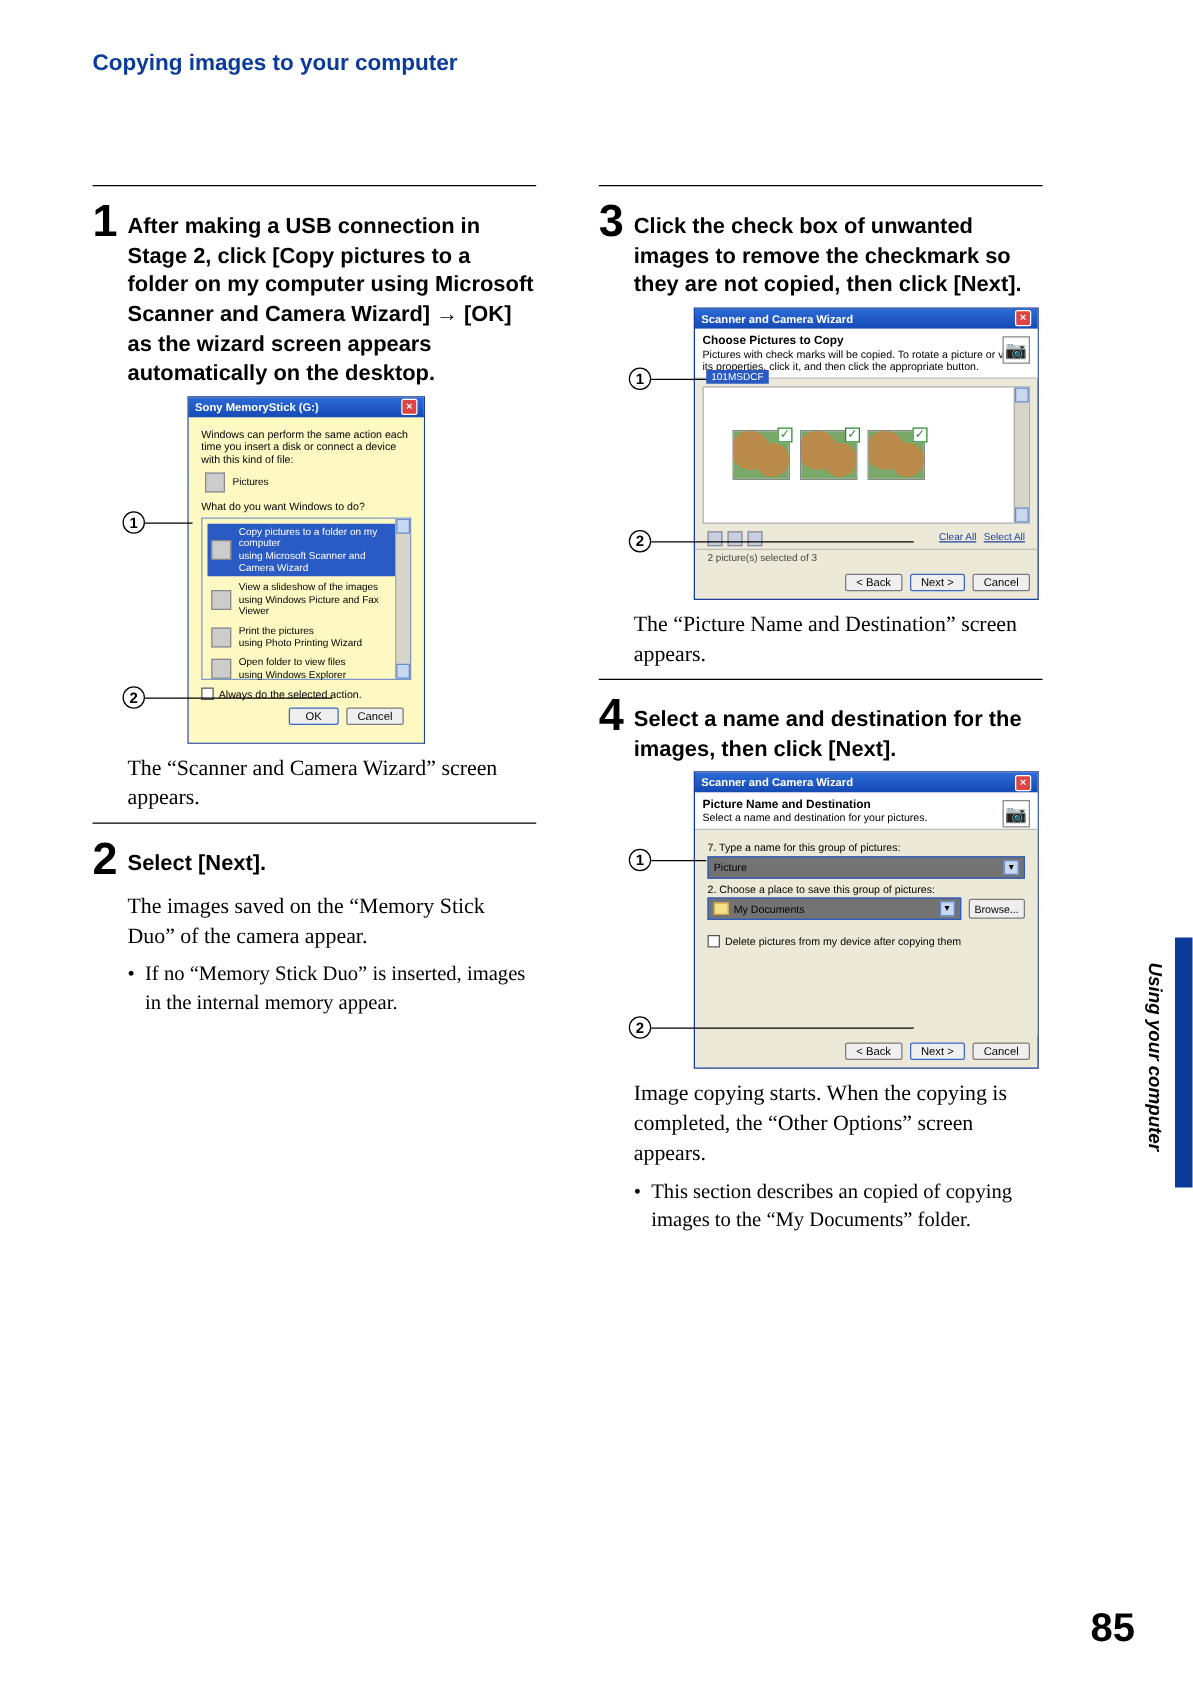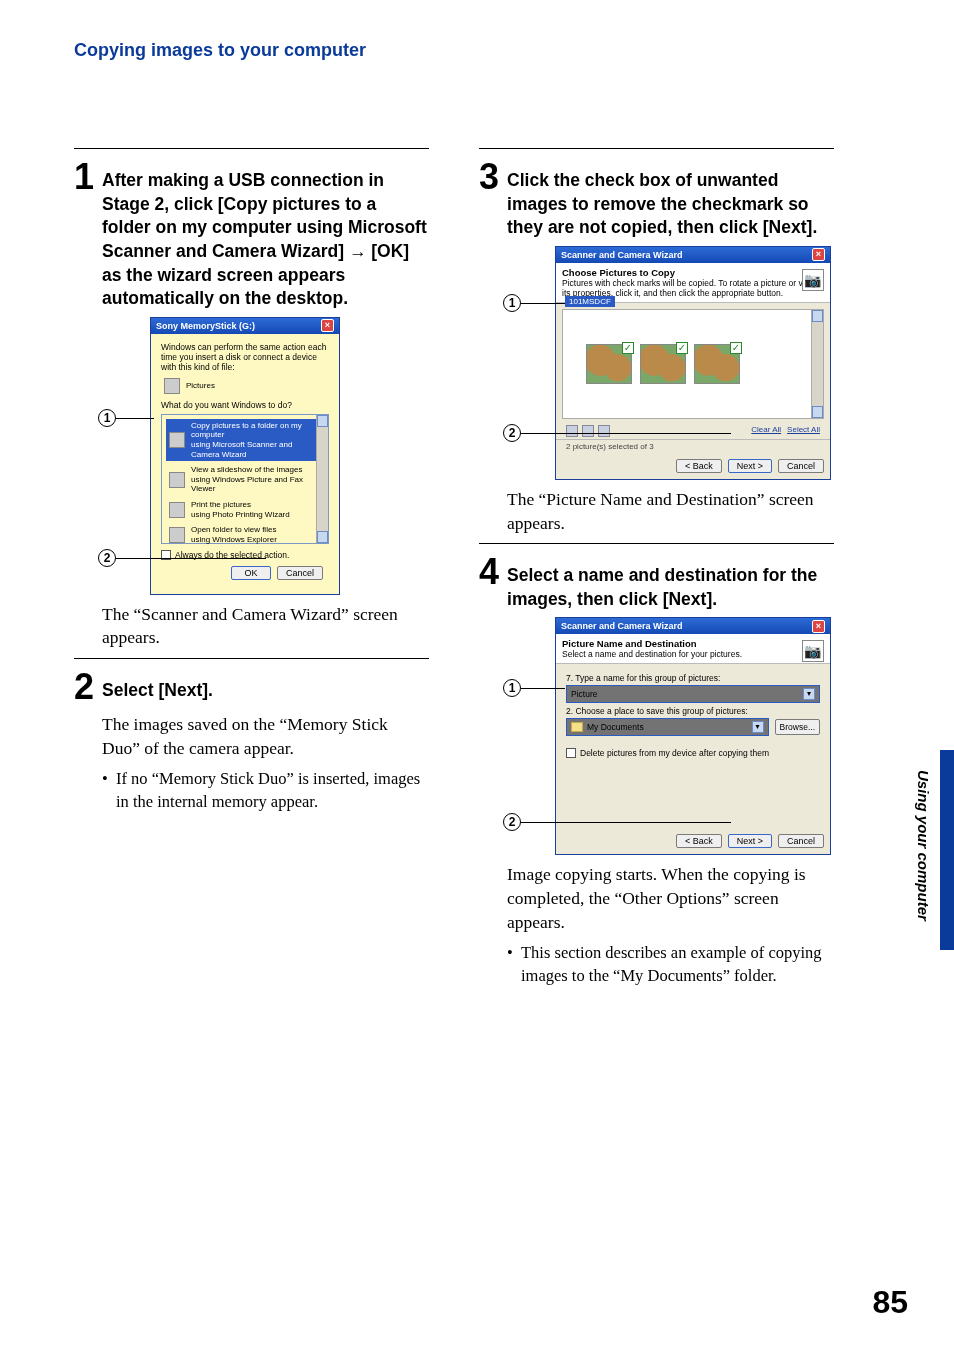--- a/index.html
+++ b/index.html
@@ -506,17 +506,17 @@
       <div class="callout" style="left:-4px;top:62px">1</div>
       <div class="callout-line" style="left:14px;top:71px;width:44px"></div>
       <div class="callout" style="left:-4px;top:196px">2</div>
       <div class="callout-line" style="left:14px;top:205px;width:210px"></div>
     </div>
 
     <div class="body-indent">
       <div class="body-text">Image copying starts. When the copying is completed, the “Other Options” screen appears.</div>
       <div class="bullet">
         <span class="dot">•</span>
-        <span>This section describes an example of copying images to the “My Documents” folder.</span>
+        <span>This section describes an copied of copying images to the “My Documents” folder.</span>
       </div>
     </div>
   </div>
 </div>
 
 </body></html>

